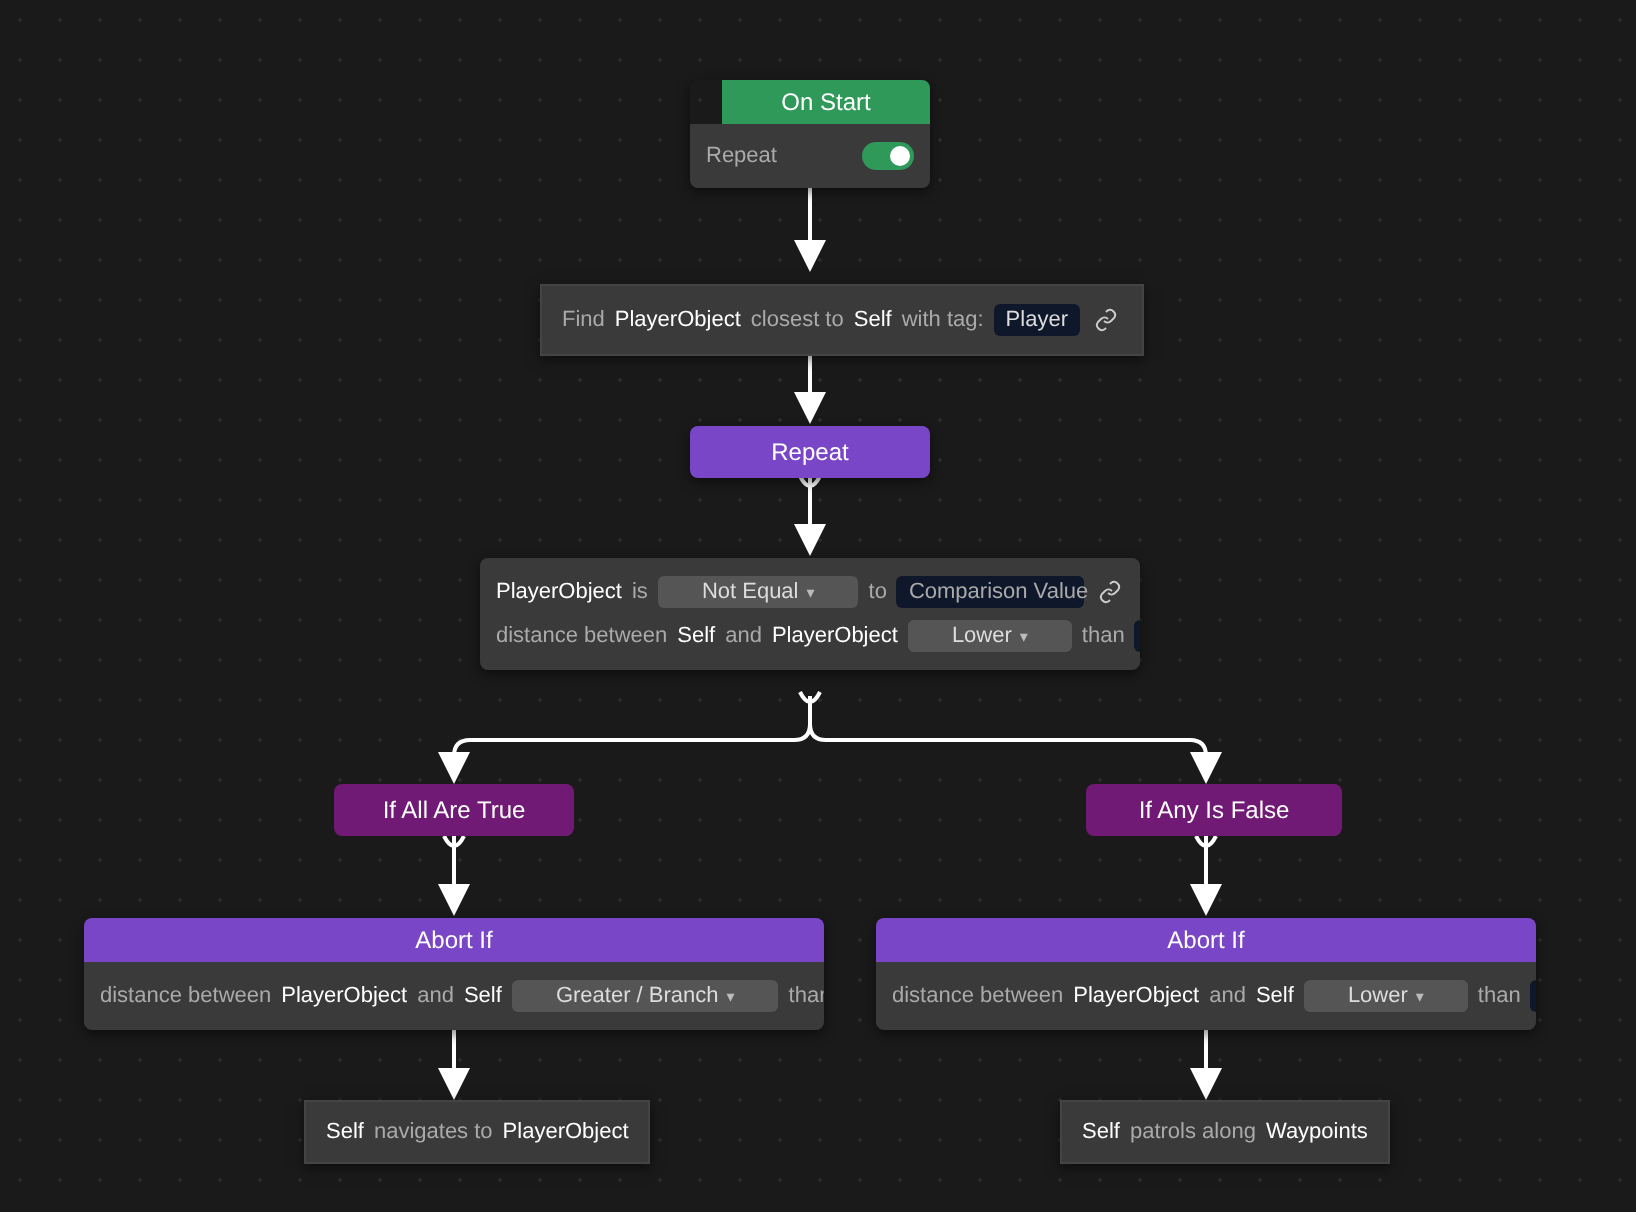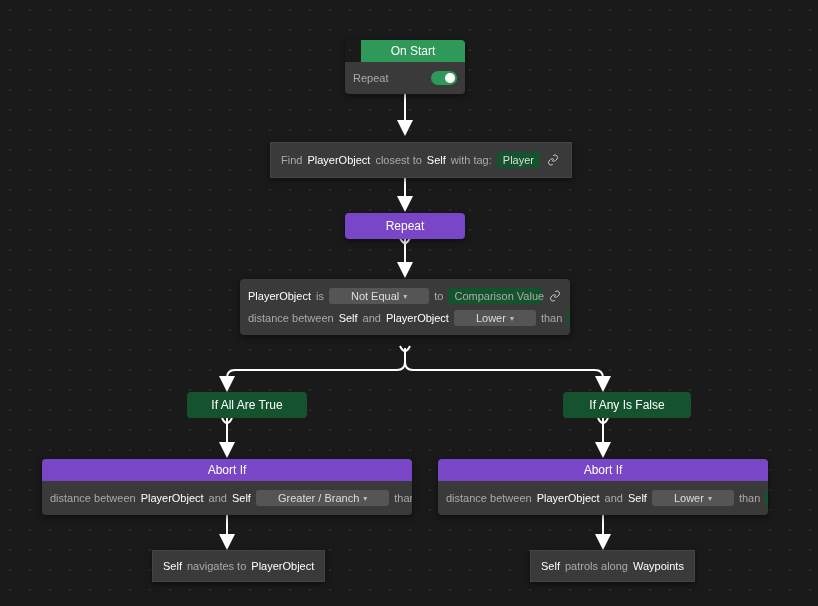--- a/index.html
+++ b/index.html
@@ -53,21 +53,21 @@
   gap: 4px;
   font-size: 11px;
   color: #ddd;
 }
 .dropdown::after {
   content: "▾";
   font-size: 8px;
   color: #bbb;
 }
 .input {
-  background: #14532d;
+  background: #0f172a;
   border-radius: 3px;
   padding: 2px 6px;
   font-size: 11px;
   color: #aaa;
   min-width: 70px;
 }
 .input.small { min-width: 14px; }
 .link-icon {
   width: 16px;
   height: 16px;
@@ -102,21 +102,21 @@
   font-size: 11px;
 }
 .pill {
   border-radius: 4px;
   padding: 6px 20px;
   text-align: center;
   color: #fff;
   font-weight: 500;
   font-size: 12px;
 }
-.pill.orange { background: #14532d; margin-left: 20px; }
+.pill.orange { background: #701a75; }
 svg.connector {
   position: absolute;
   pointer-events: none;
   overflow: visible;
 }
 </style>
 </head>
 <body>
 
 <svg class="connector" style="left:0;top:0;width:818px;height:606px">

